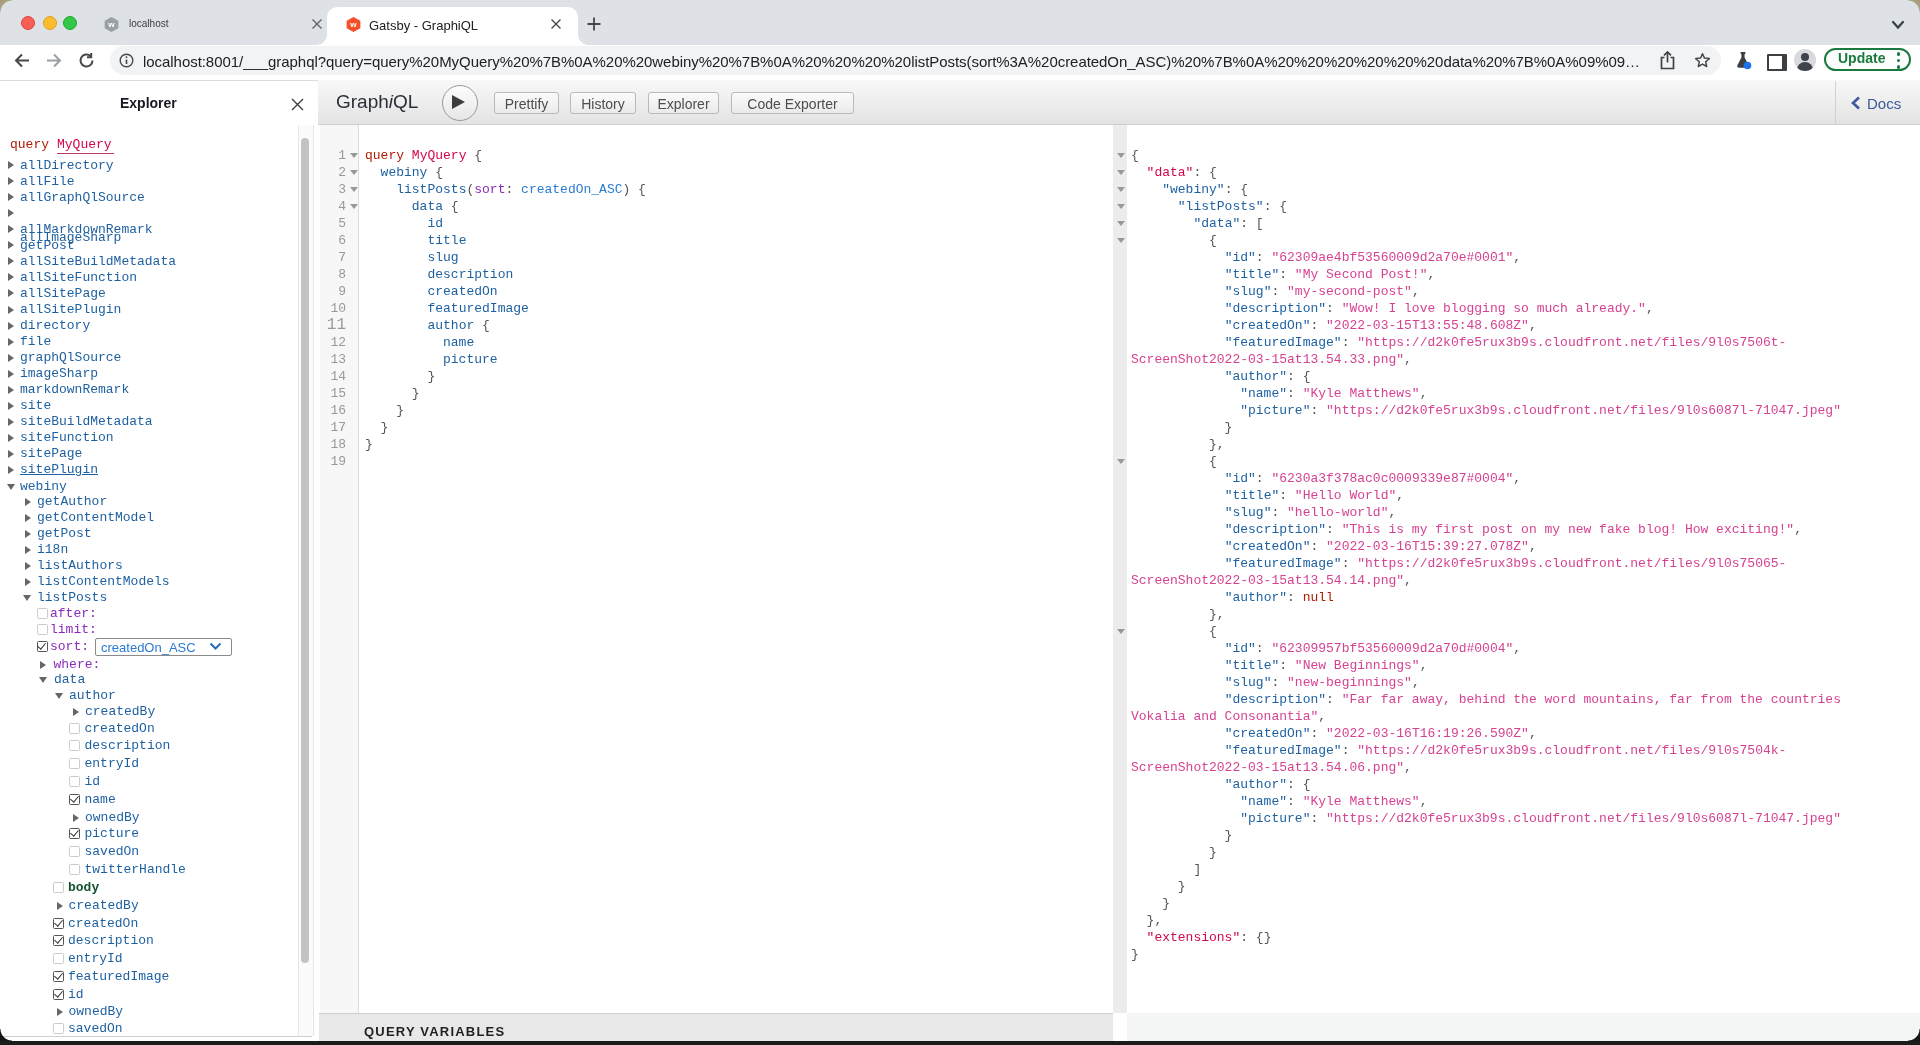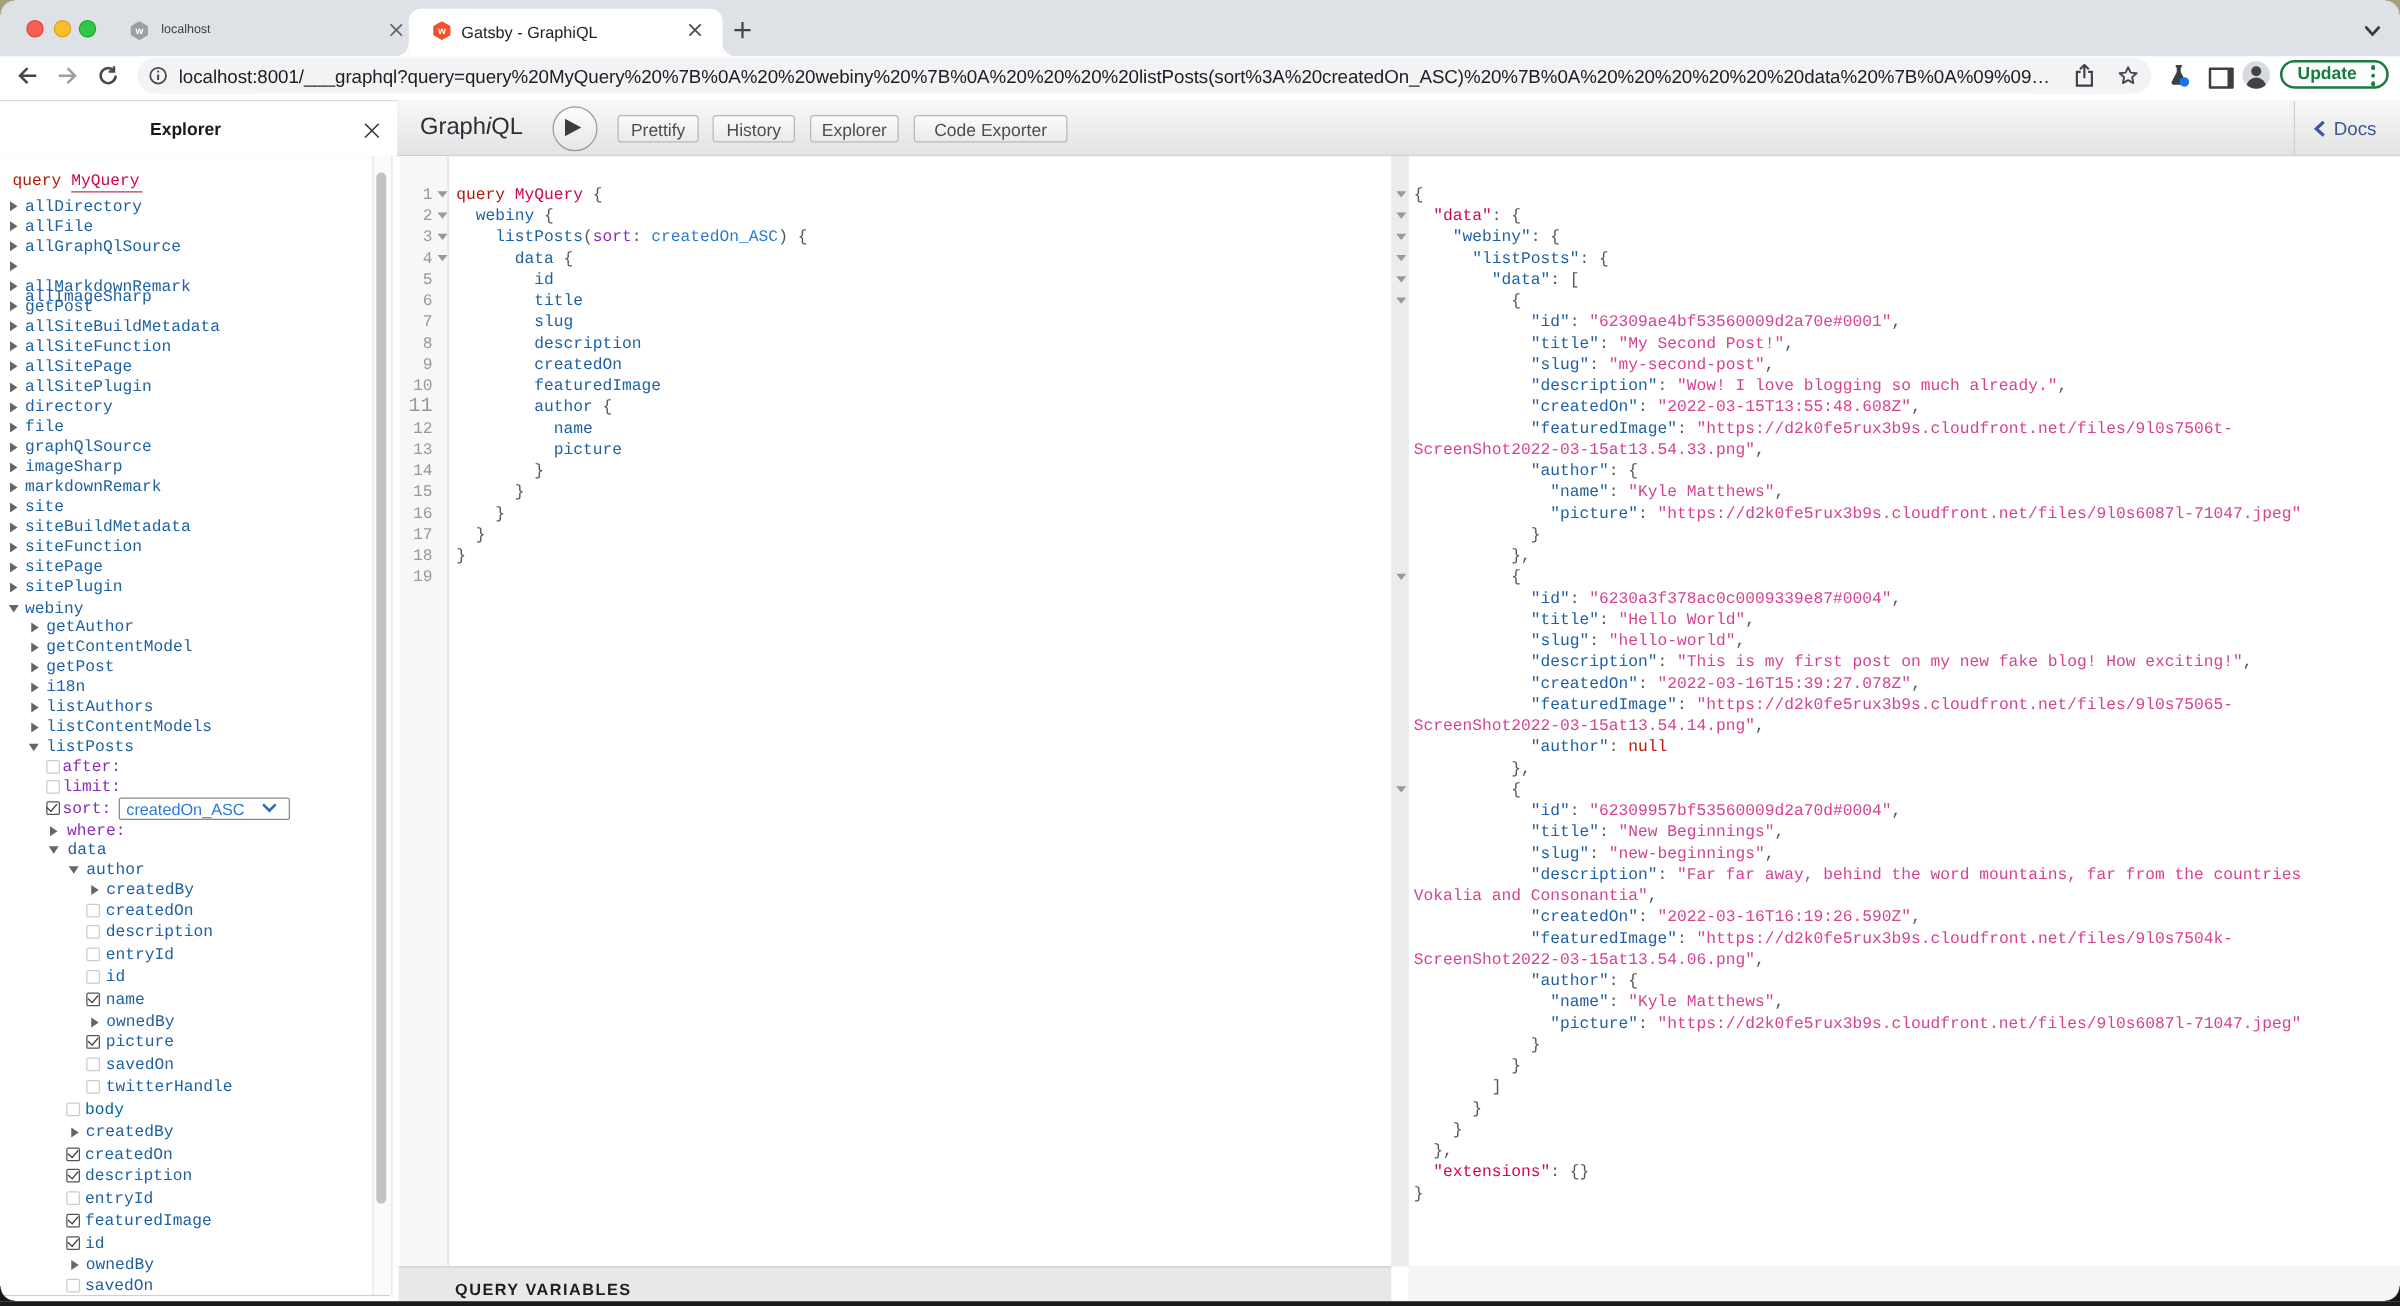--- a/index.html
+++ b/index.html
@@ -141,21 +141,21 @@
 <div class="row mono" style="left:20.0px;top:382.2px;color:#1F61A0;">markdownRemark</div>
 <div class="tri-r" style="left:8.0px;top:401.8px;"></div>
 <div class="row mono" style="left:20.0px;top:398.2px;color:#1F61A0;">site</div>
 <div class="tri-r" style="left:8.0px;top:417.8px;"></div>
 <div class="row mono" style="left:20.0px;top:414.3px;color:#1F61A0;">siteBuildMetadata</div>
 <div class="tri-r" style="left:8.0px;top:433.9px;"></div>
 <div class="row mono" style="left:20.0px;top:430.4px;color:#1F61A0;">siteFunction</div>
 <div class="tri-r" style="left:8.0px;top:449.9px;"></div>
 <div class="row mono" style="left:20.0px;top:446.4px;color:#1F61A0;">sitePage</div>
 <div class="tri-r" style="left:8.0px;top:465.9px;"></div>
-<div class="row mono" style="left:20.0px;top:462.4px;color:#1F61A0;">sitePlugin</div>
+<div class="row mono" style="left:20.0px;top:462.4px;color:#1F61A0;text-decoration:underline;">sitePlugin</div>
 <div class="tri-d" style="left:6.5px;top:483.5px;"></div>
 <div class="row mono" style="left:20.0px;top:478.5px;color:#1F61A0;">webiny</div>
 <div class="tri-r" style="left:24.5px;top:497.5px;"></div>
 <div class="row mono" style="left:37.0px;top:494.0px;color:#1F61A0;">getAuthor</div>
 <div class="tri-r" style="left:24.5px;top:513.5px;"></div>
 <div class="row mono" style="left:37.0px;top:510.0px;color:#1F61A0;">getContentModel</div>
 <div class="tri-r" style="left:24.5px;top:529.5px;"></div>
 <div class="row mono" style="left:37.0px;top:526.0px;color:#1F61A0;">getPost</div>
 <div class="tri-r" style="left:24.5px;top:545.5px;"></div>
 <div class="row mono" style="left:37.0px;top:542.0px;color:#1F61A0;">i18n</div>
@@ -196,21 +196,21 @@
 <div class="row mono" style="left:84.5px;top:792.0px;color:#1F61A0;">name</div>
 <div class="tri-r" style="left:73.0px;top:813.5px;"></div>
 <div class="row mono" style="left:85.0px;top:810.0px;color:#1F61A0;">ownedBy</div>
 <div class="cbc" style="left:69.0px;top:828.0px;"></div>
 <div class="row mono" style="left:84.5px;top:826.0px;color:#1F61A0;">picture</div>
 <div class="cb" style="left:69.0px;top:846.0px;"></div>
 <div class="row mono" style="left:84.5px;top:844.0px;color:#1F61A0;">savedOn</div>
 <div class="cb" style="left:69.0px;top:864.0px;"></div>
 <div class="row mono" style="left:84.5px;top:862.0px;color:#1F61A0;">twitterHandle</div>
 <div class="cb" style="left:53.0px;top:882.0px;"></div>
-<div class="row mono" style="left:68.0px;top:880.0px;color:#0369a1;">body</div>
+<div class="row mono" style="left:68.0px;top:880.0px;color:#14532d;font-weight:bold;">body</div>
 <div class="tri-r" style="left:56.5px;top:901.5px;"></div>
 <div class="row mono" style="left:68.5px;top:898.0px;color:#1F61A0;">createdBy</div>
 <div class="cbc" style="left:53.0px;top:917.5px;"></div>
 <div class="row mono" style="left:68.0px;top:915.5px;color:#1F61A0;">createdOn</div>
 <div class="cbc" style="left:53.0px;top:935.0px;"></div>
 <div class="row mono" style="left:68.0px;top:933.0px;color:#1F61A0;">description</div>
 <div class="cb" style="left:53.0px;top:952.5px;"></div>
 <div class="row mono" style="left:68.0px;top:950.5px;color:#1F61A0;">entryId</div>
 <div class="cbc" style="left:53.0px;top:970.5px;"></div>
 <div class="row mono" style="left:68.0px;top:968.5px;color:#1F61A0;">featuredImage</div>

